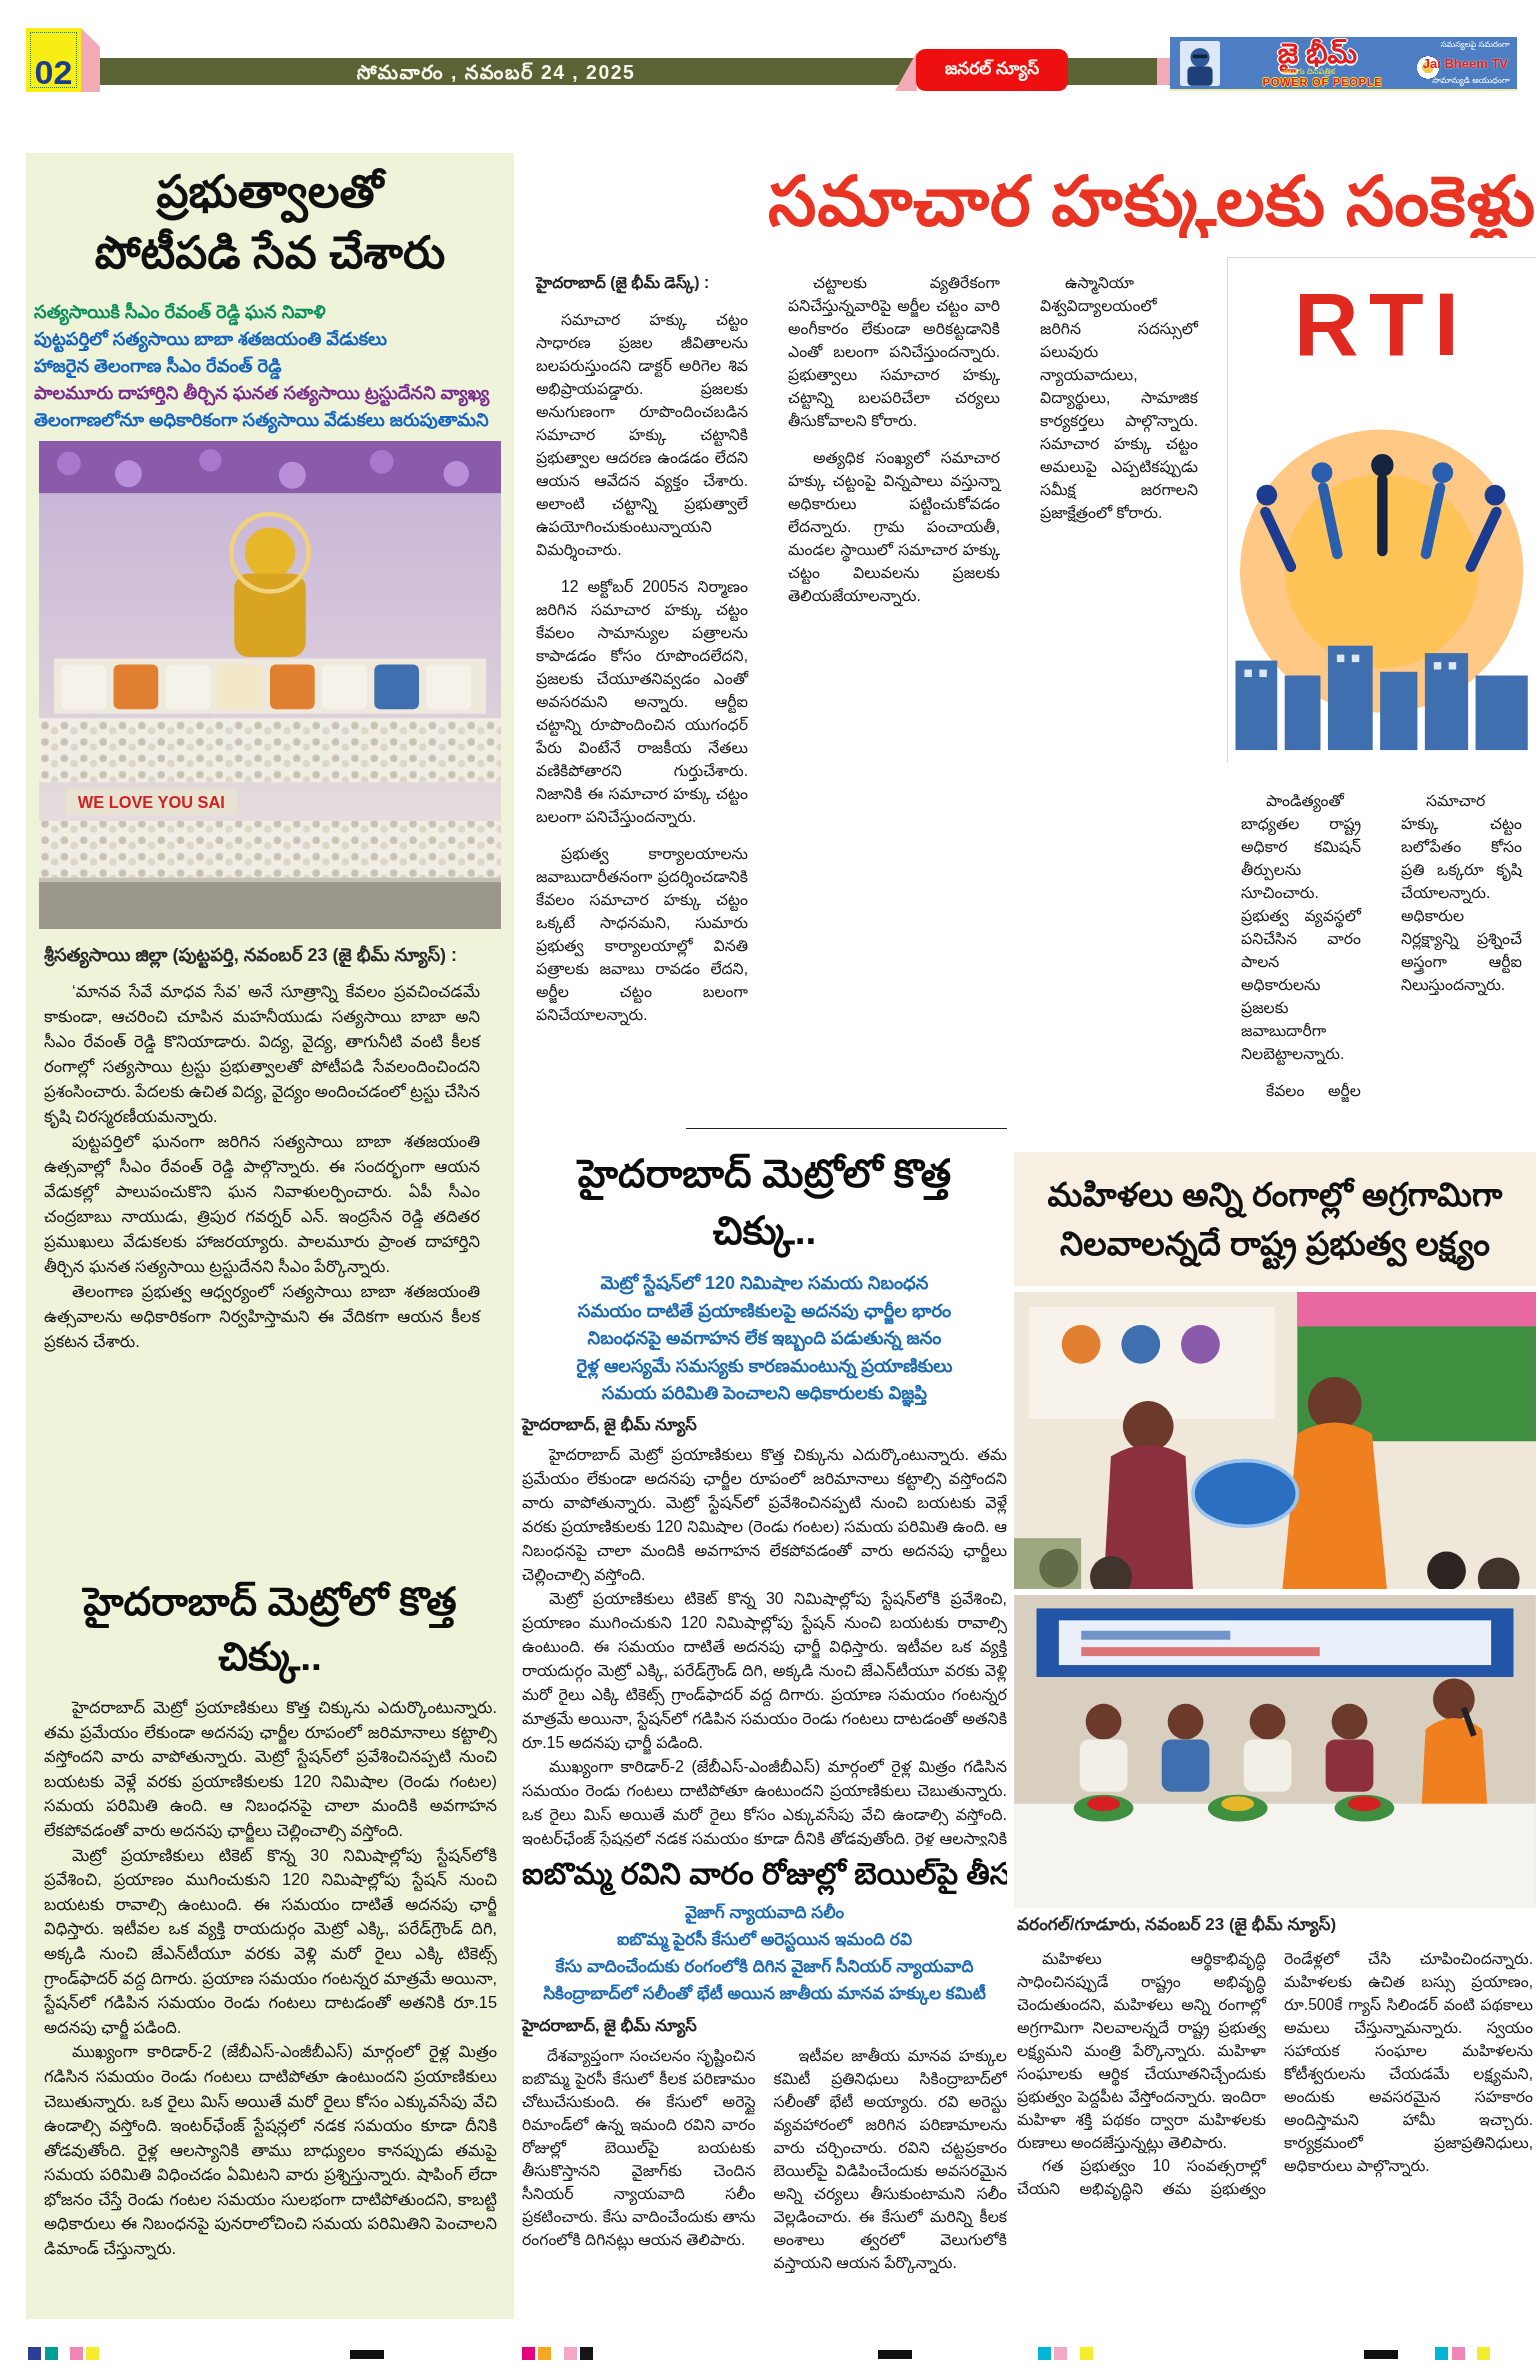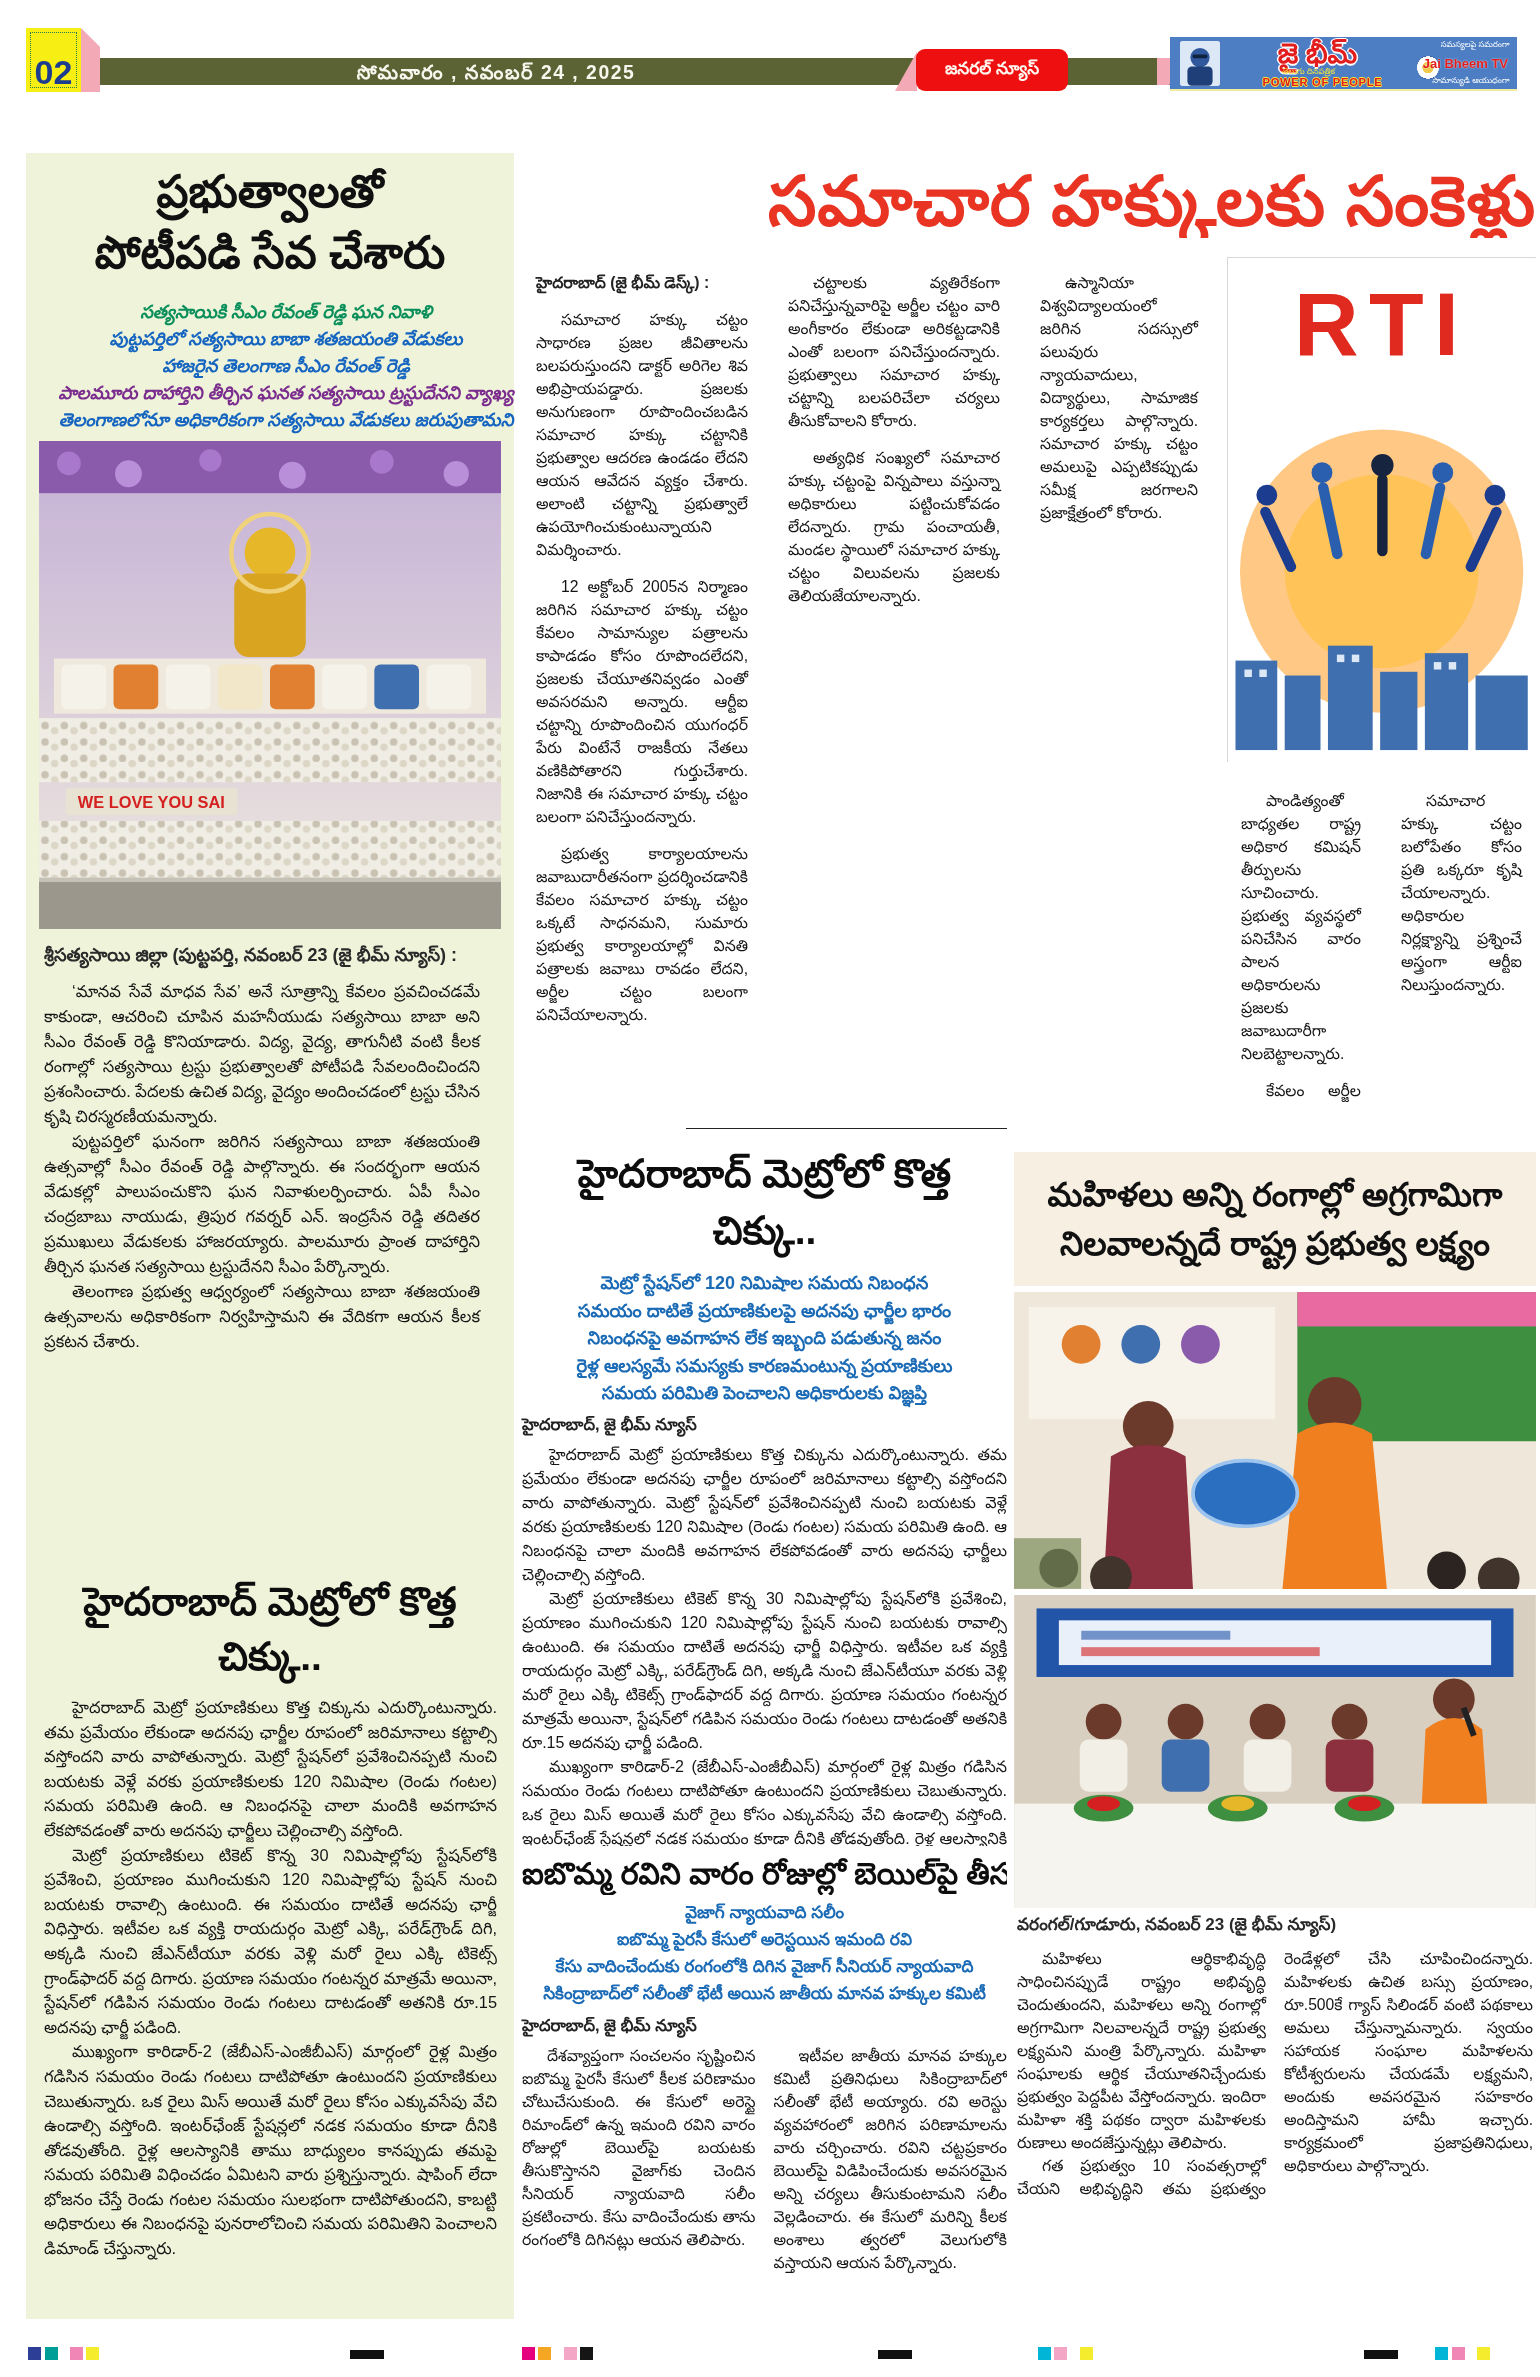--- a/index.html
+++ b/index.html
@@ -43,21 +43,21 @@
   .mast-tagbot{position:absolute;right:7.5px;bottom:2.2px;color:#ffffff;font-size:8.2px;}
 
   
   .main-headline{left:518px;top:166px;width:1018px;text-align:right;color:#e93423;
                  font-size:69px;font-weight:bold;line-height:1.05;letter-spacing:0.7px;white-space:nowrap;overflow:hidden;}
 
   
   .left-panel{left:26px;top:153px;width:488px;height:2166px;background:#eef3da;}
   .sai-headline{position:absolute;left:7.5px;top:9px;width:473px;text-align:center;color:#101010;
                 font-size:45px;font-weight:bold;line-height:1.35;overflow:hidden;height:130px;}
-  .sai-subheads{position:absolute;left:22px;top:146px;width:476px;text-align:center;height:136px;overflow:hidden;font-style:italic;}
+  .sai-subheads{position:absolute;left:8px;top:146px;width:476px;height:136px;overflow:hidden;}
   .sai-subheads p{margin:0;font-size:18px;font-weight:bold;line-height:27px;}
   .sai-subheads p:nth-child(1){color:#0a8f5b;}
   .sai-subheads p:nth-child(2){color:#1565c0;}
   .sai-subheads p:nth-child(3){color:#1565c0;}
   .sai-subheads p:nth-child(4){color:#7b2d8e;}
   .sai-subheads p:nth-child(5){color:#1565c0;}
   .sai-photo{position:absolute;left:12.7px;top:288px;width:462px;height:488px;}
   .sai-caption{position:absolute;left:18px;top:792px;width:455px;font-size:18px;font-weight:bold;color:#2a2a2a;}
   .sai-body{position:absolute;left:18px;top:826px;width:453px;height:593px;overflow:hidden;
             font-size:16.4px;line-height:25px;text-align:justify;}

